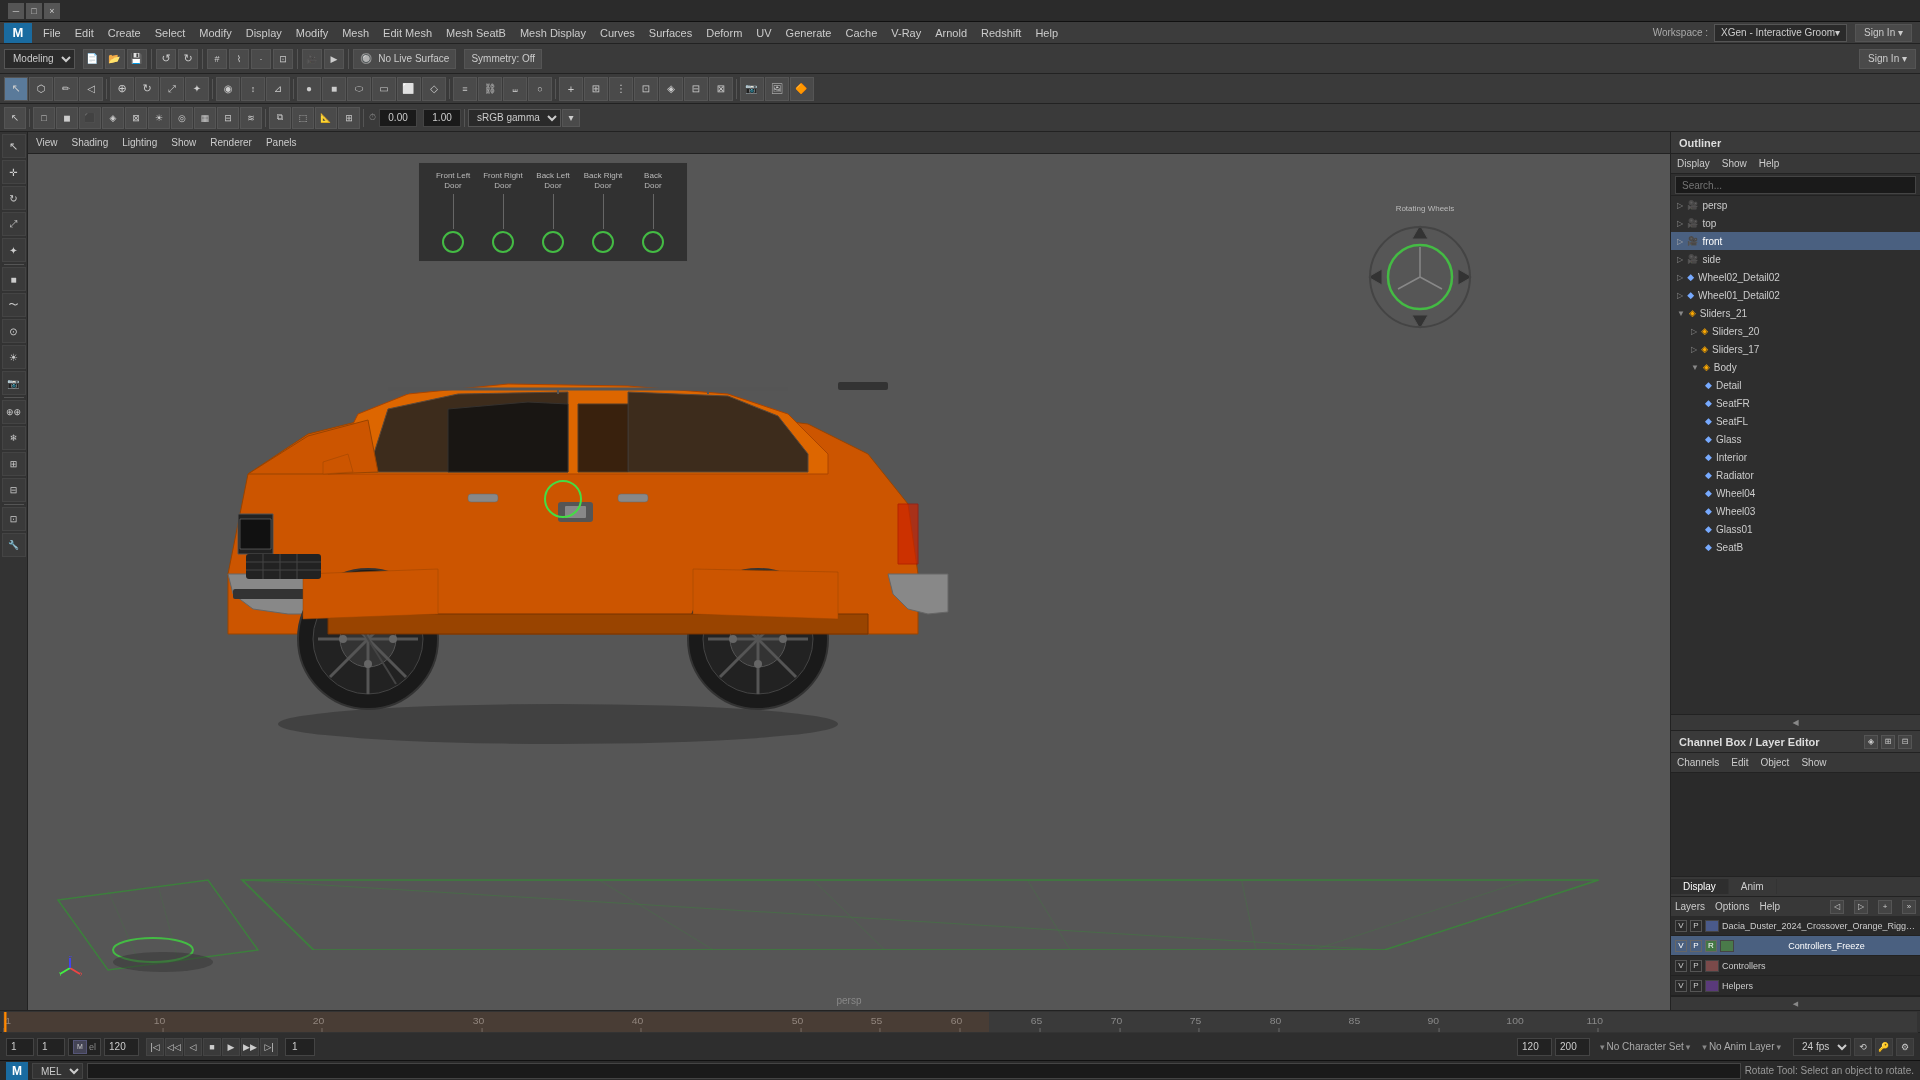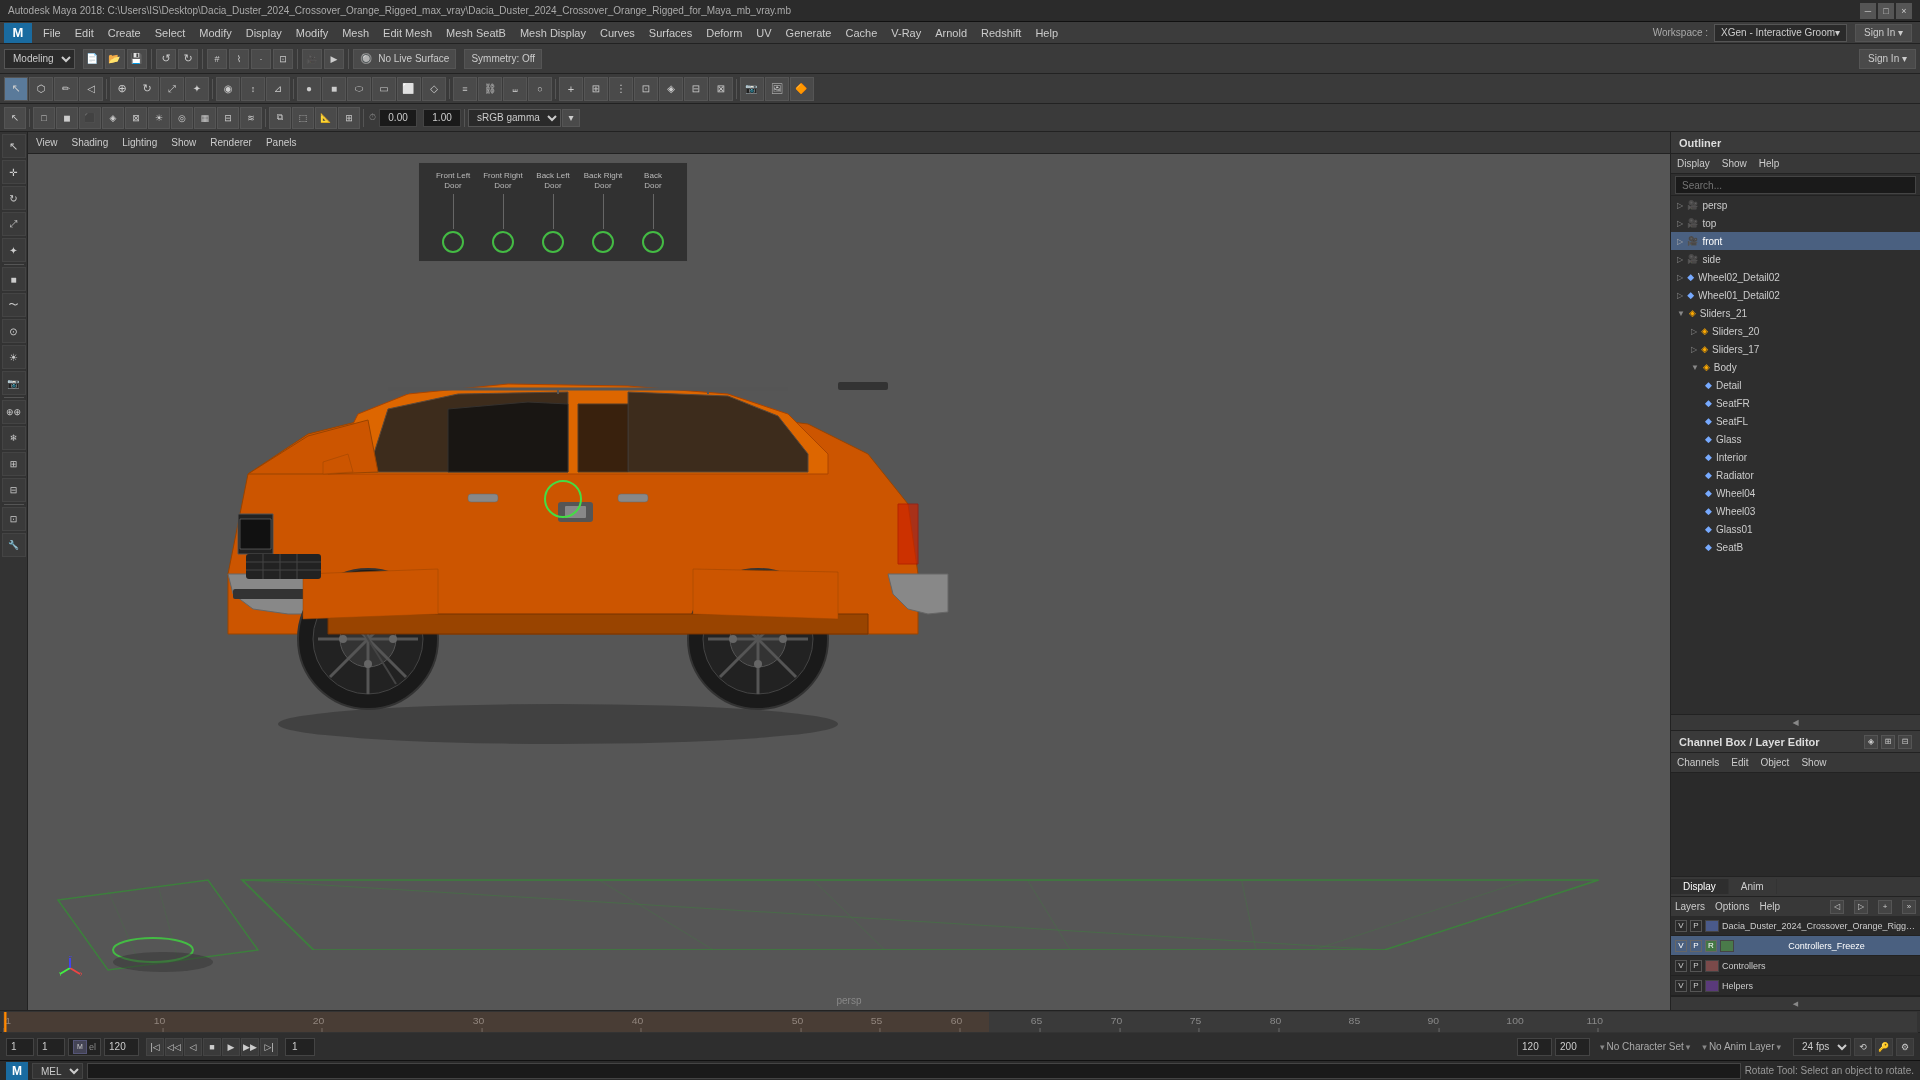--- a/index.html
+++ b/index.html
@@ -19,21 +19,20 @@
 
     
     #icon-toolbar2 { height: 30px; background: #3a3a3a; display: flex; align-items: center; padding: 0 4px; gap: 1px; border-bottom: 1px solid #222; }
     #left-sidebar { width: 28px; background: #333; display: flex; flex-direction: column; align-items: center; padding: 2px; gap: 2px; border-right: 1px solid #222; }
     #viewport { flex: 1; background: #555; position: relative; overflow: hidden; }
   </style>
 </head>
 <body>
 
 <div id="titlebar" style="height:22px;background:#2b2b2b;display:flex;align-items:center;justify-content:space-between;padding:0 8px;border-bottom:1px solid #111;">
-  <span style="font-size:10px;color:#aaa;overflow:hidden;white-space:nowrap;max-width:1800px;">Autodesk Maya 2018: C:\Users\IS\Desktop\Dacia_Duster_2024_Crossover_Orange_Rigged_max_vray\Dacia_Duster_2024_Crossover_Orange_Rigged_for_Maya_mb_vray.mb</span>
   <div style="display:flex;gap:2px;">
     <button style="width:16px;height:16px;background:#555;border:none;cursor:pointer;color:#ccc;font-size:9px;">─</button>
     <button style="width:16px;height:16px;background:#555;border:none;cursor:pointer;color:#ccc;font-size:9px;">□</button>
     <button style="width:16px;height:16px;background:#555;border:none;cursor:pointer;color:#ccc;font-size:9px;">×</button>
   </div>
 </div>
 
 <div id="menubar" style="height:22px;background:#3c3c3c;display:flex;align-items:center;padding:0 4px;gap:0;border-bottom:1px solid #222;">
   <div style="width:28px;height:20px;background:#1a6ba0;display:flex;align-items:center;justify-content:center;font-weight:bold;font-size:13px;color:#fff;margin-right:4px;">M</div>
   <span style="padding:2px 7px;font-size:11px;color:#ccc;cursor:pointer;">File</span>
@@ -358,20 +357,40 @@
           </div>
 
           <div style="display:flex;flex-direction:column;align-items:center;width:48px;">
             <div style="font-size:8px;color:#bbb;text-align:center;line-height:1.2;margin-bottom:4px;">Back<br>Door</div>
             <div style="width:1px;height:35px;background:#666;"></div>
             <div style="width:22px;height:22px;border:2.5px solid #44bb44;border-radius:50%;cursor:pointer;margin-top:2px;"></div>
           </div>
         </div>
       </div>
 
+      <div style="position:absolute;top:50px;right:180px;width:130px;height:140px;">
+        <div style="font-size:8px;color:#bbb;text-align:center;margin-bottom:4px;">Rotating Wheels</div>
+        <svg viewBox="0 0 120 120" style="width:120px;height:120px;">
+
+          <polygon points="60,8 68,22 52,22" fill="#333" stroke="#555" stroke-width="1"></polygon>
+          <polygon points="60,112 68,98 52,98" fill="#333" stroke="#555" stroke-width="1"></polygon>
+          <polygon points="8,60 22,68 22,52" fill="#333" stroke="#555" stroke-width="1"></polygon>
+          <polygon points="112,60 98,68 98,52" fill="#333" stroke="#555" stroke-width="1"></polygon>
+
+          <circle cx="60" cy="60" r="50" fill="none" stroke="#444" stroke-width="2"></circle>
+
+          <circle cx="60" cy="60" r="32" fill="none" stroke="#44bb44" stroke-width="2.5"></circle>
+
+          <circle cx="60" cy="60" r="4" fill="#555"></circle>
+
+          <line x1="60" y1="60" x2="60" y2="30" stroke="#888" stroke-width="1.5"></line>
+          <line x1="60" y1="60" x2="82" y2="72" stroke="#888" stroke-width="1.5"></line>
+          <line x1="60" y1="60" x2="38" y2="72" stroke="#888" stroke-width="1.5"></line>
+        </svg>
+      </div>
 
       <div style="position:absolute;bottom:4px;left:50%;transform:translateX(-50%);color:#888;font-size:10px;">persp</div>
 
     </div>
   </div>
 
   <div style="width:250px;background:#2e2e2e;display:flex;flex-direction:column;border-left:1px solid #222;">
 
     <div style="flex:1;display:flex;flex-direction:column;min-height:0;">
       <div style="height:22px;background:#3a3a3a;display:flex;align-items:center;padding:0 8px;font-size:11px;font-weight:bold;border-bottom:1px solid #222;color:#ddd;">

